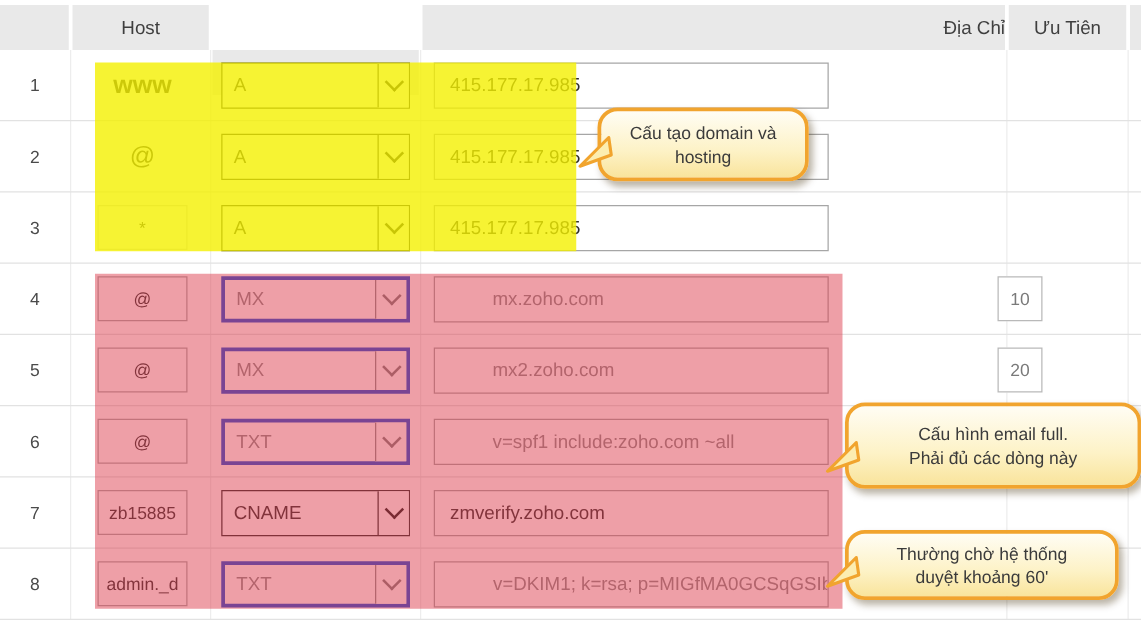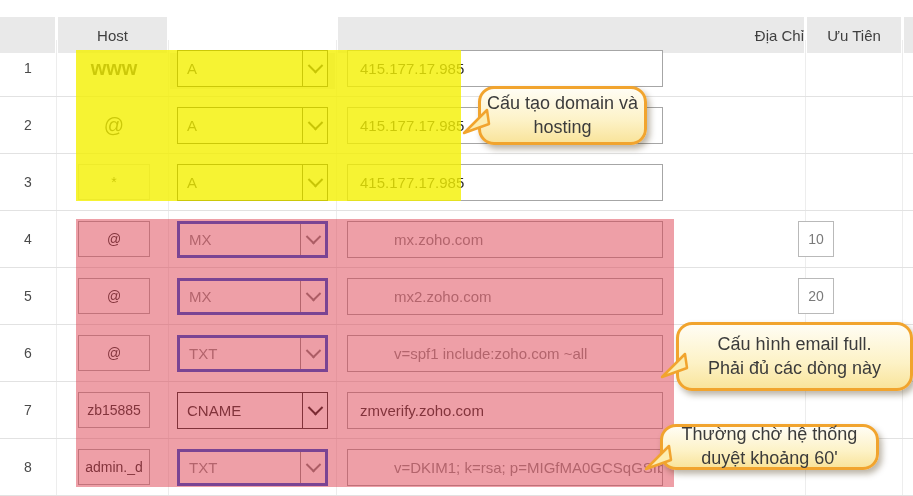--- a/index.html
+++ b/index.html
@@ -2,21 +2,21 @@
 <html style="--yellow-highlight: rgba(244,240,0,0.8); --pink-highlight: rgba(220,60,75,0.49); --callout-border: #f1a42e; --callout-fill-top: #fffdf4; --callout-fill-bottom: #f9e49c;"><head>
 <meta charset="utf-8">
 <style>
   html,body{margin:0;padding:0;background:#fff;}
   .wrap{
     position:relative;width:913px;height:496px;background:#ffffff;
     font-family:"Liberation Sans",sans-serif;overflow:hidden;
   }
   
   .hcell{
-    position:absolute;top:17px;height:36px;background:#e9e9e9;
+    position:absolute;top:4px;height:36px;background:#e9e9e9;
     display:flex;align-items:center;justify-content:center;
     font-size:15px;color:#3f3f3f;
   }
   .hc0{left:0;width:55px;}
   .hc1{left:58px;width:109px;}
   .hc2{left:170px;width:165px;margin-top:36px;}
   .hc3{left:338px;width:466px;justify-content:flex-end;}
   .hc4{left:807px;width:94px;}
   .hc5{left:904px;width:9px;}
   
@@ -61,25 +61,25 @@
   .hl{position:absolute;pointer-events:none;z-index:5;}
   .hl-yellow{left:76px;top:50px;width:385px;height:151px;background:var(--yellow-highlight,rgba(244,240,0,0.8));}
   .hl-pink{left:76px;top:219px;width:598px;height:268px;background:var(--pink-highlight,rgba(220,60,75,0.49));}
   
   .callout{
     position:absolute;z-index:10;box-sizing:border-box;
     border:3px solid var(--callout-border,#f1a42e);border-radius:16px;
     background:linear-gradient(180deg,var(--callout-fill-top,#fffdf4) 0%,#fdf2c6 60%,var(--callout-fill-bottom,#f9e49c) 100%);
     box-shadow:3px 4px 6px rgba(60,40,0,0.35);
     display:flex;flex-direction:column;align-items:center;justify-content:center;
-    font-size:18px;color:#3b3b3b;line-height:1.32;text-align:center;
+    font-size:14px;color:#3b3b3b;line-height:1.32;text-align:center;
   }
   .c1{left:478px;top:86px;width:169px;height:59px;}
   .c2{left:676px;top:322px;width:237px;height:69px;}
-  .c3{left:660px;top:424px;width:219px;height:46px;}
+  .c3{left:676px;top:424px;width:219px;height:56px;}
   .tail{position:absolute;left:-20px;width:30px;height:30px;}
   .c1 .tail{top:18px;}
   .c2 .tail{top:26px;}
   .c3 .tail{top:16px;}
 </style>
 </head>
 <body>
 
 <div class="wrap">
 

